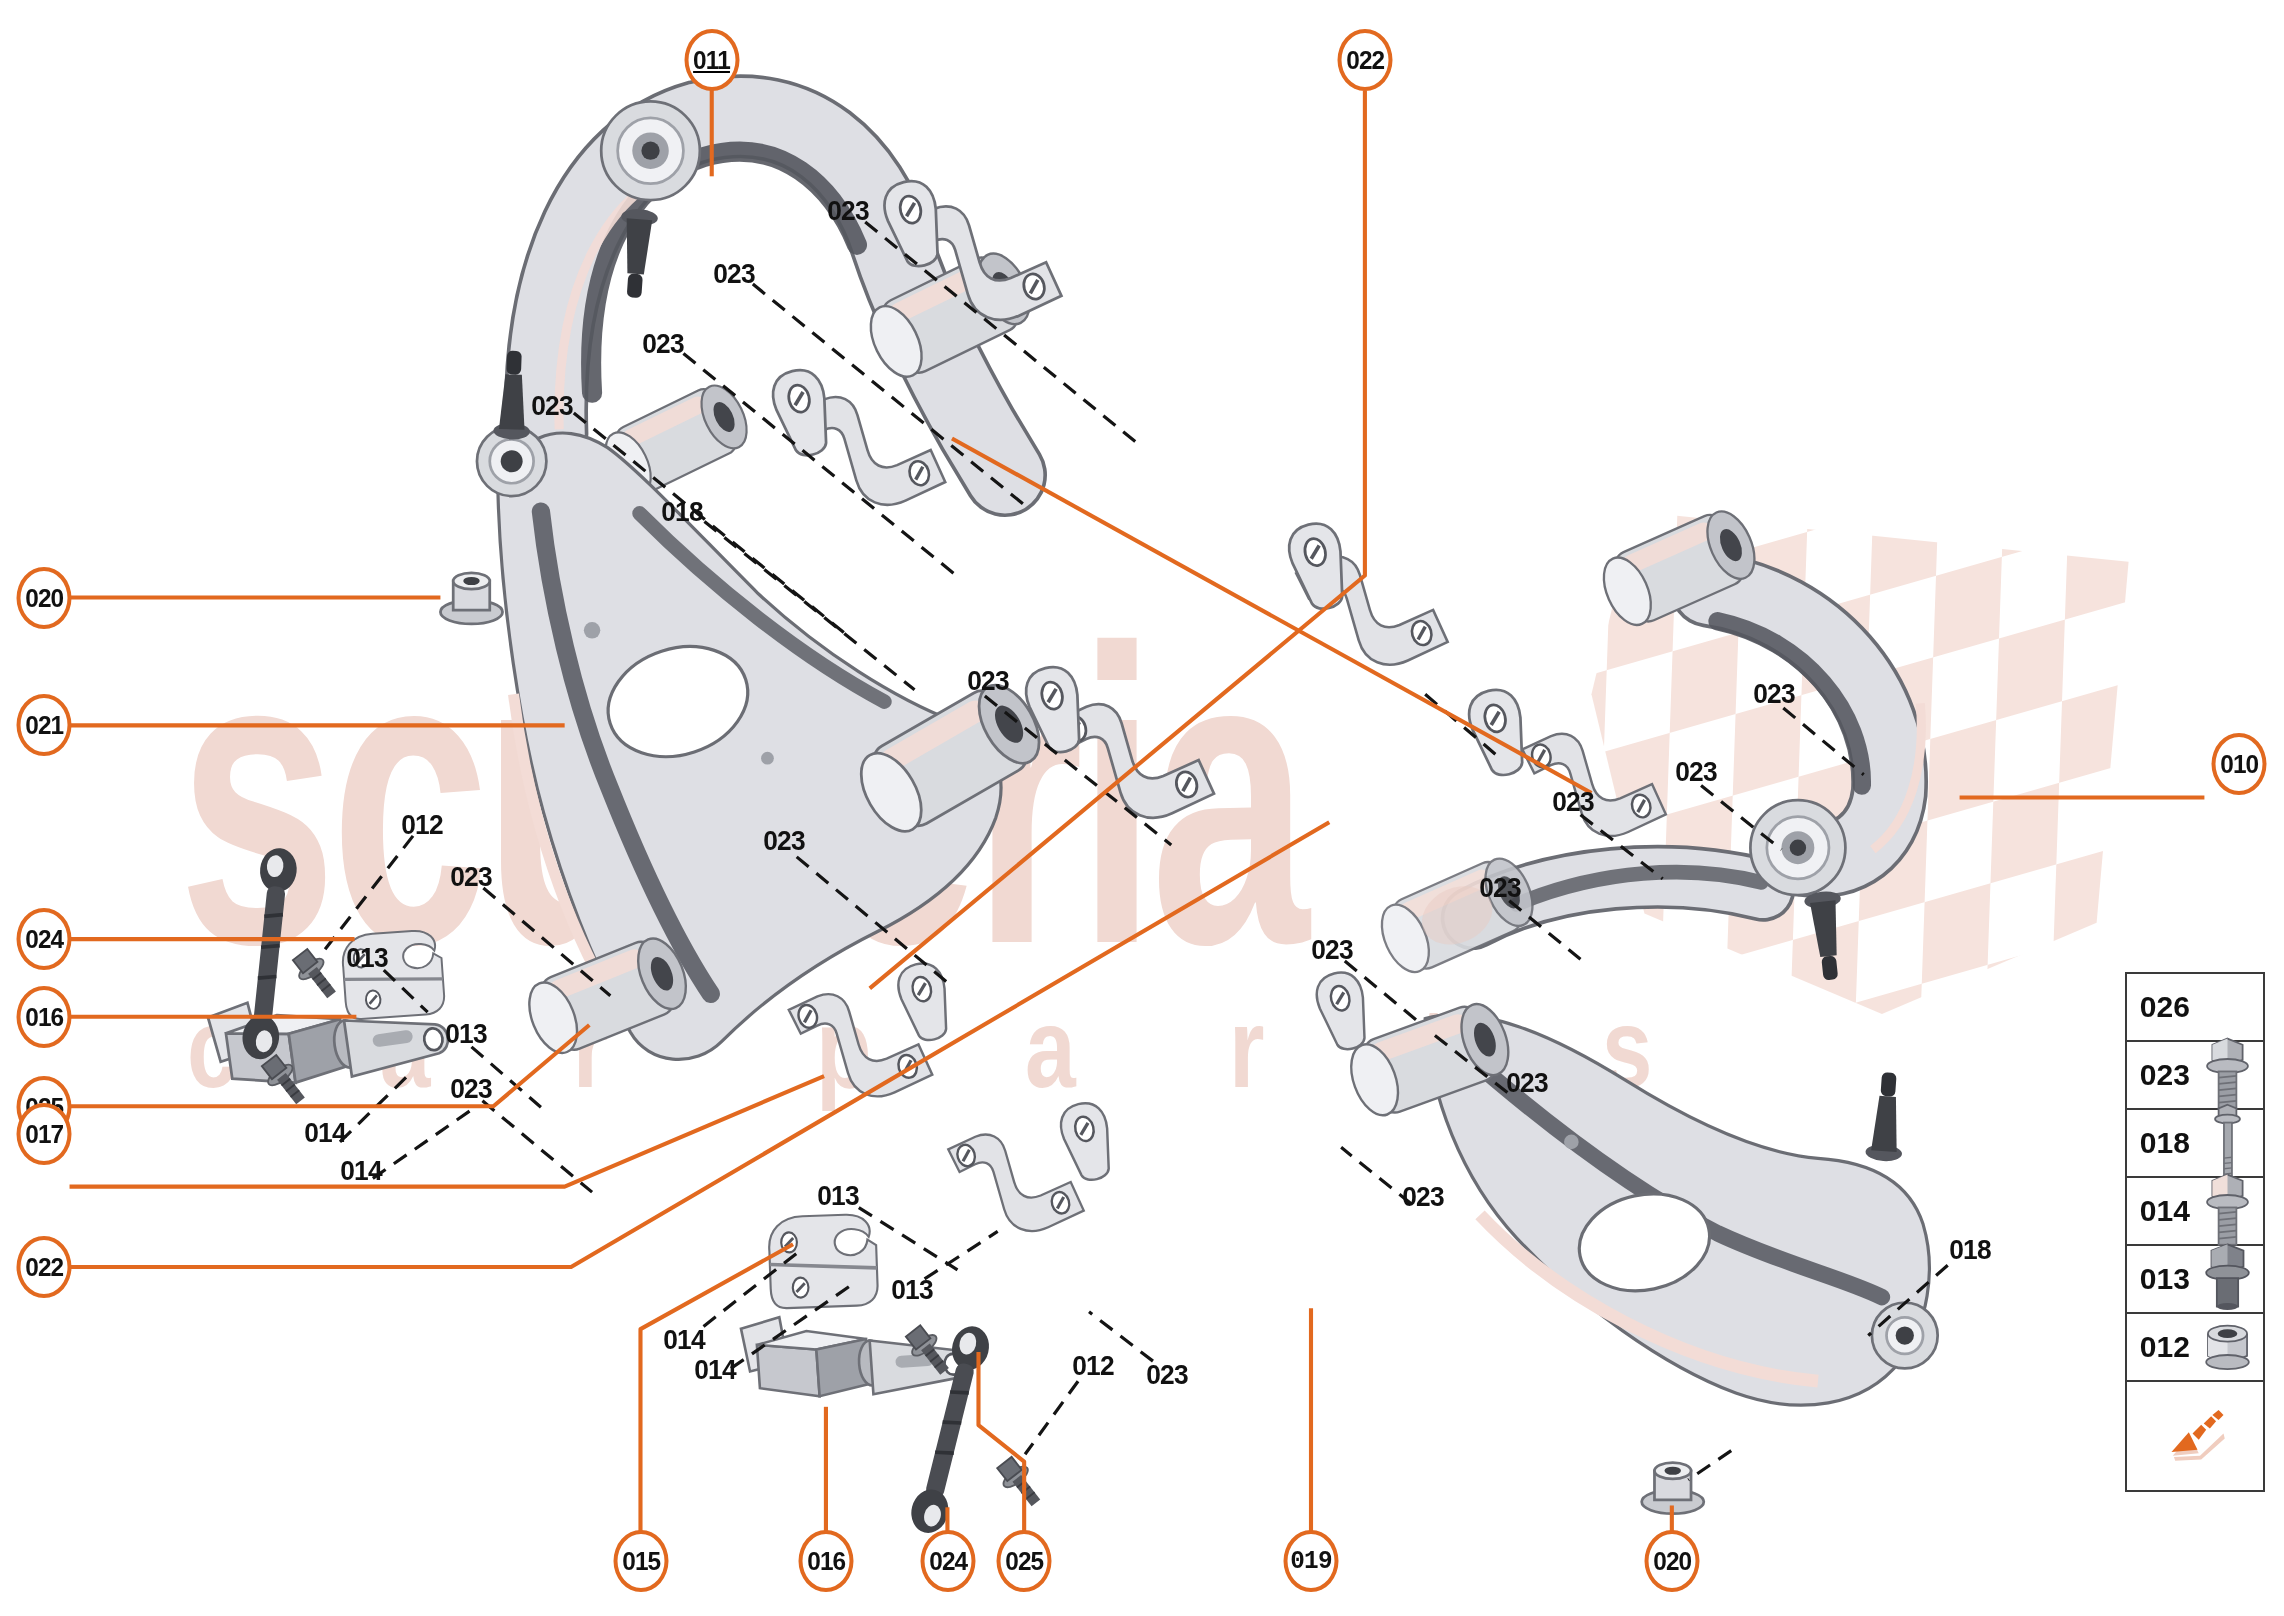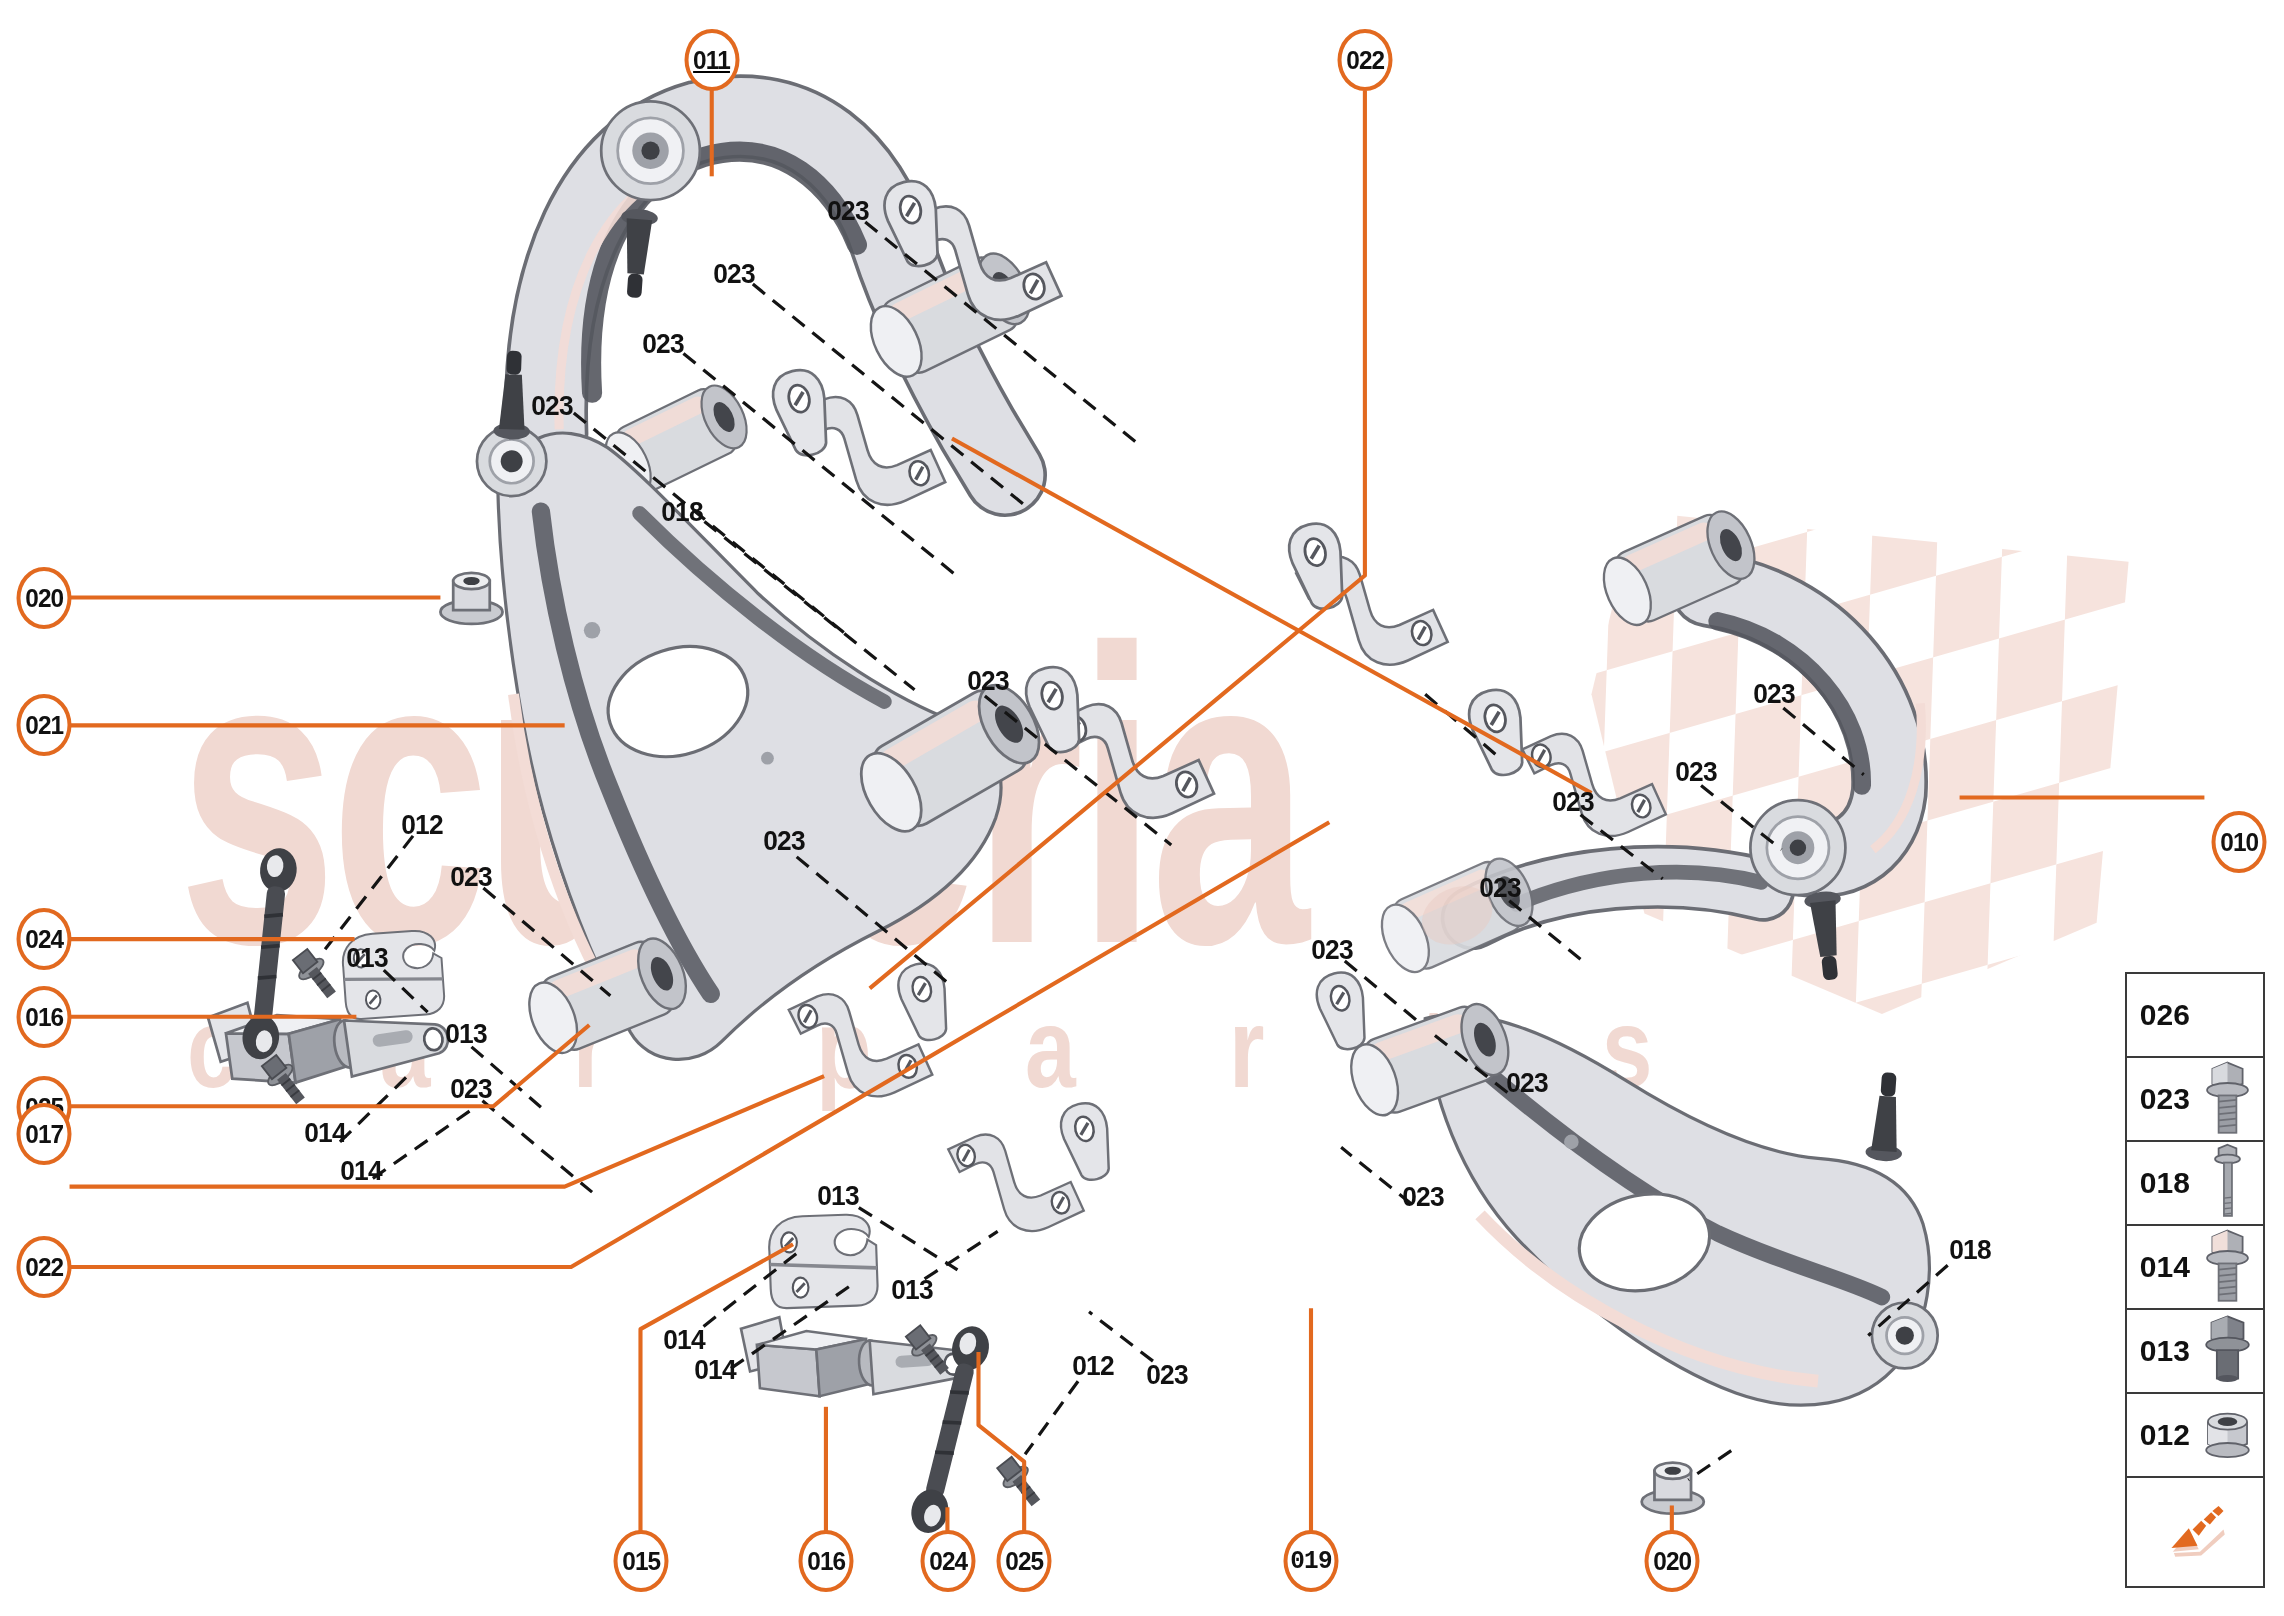--- a/index.html
+++ b/index.html
@@ -17,21 +17,21 @@
   .circle-label{position:absolute;width:55px;height:62px;transform:translate(-50%,-50%);
     border:4.6px solid #E2691F;border-radius:50%;background:#fff;display:flex;align-items:center;
     justify-content:center;z-index:4;box-sizing:border-box;cursor:pointer;}
   .circle-label span{font-size:26.5px;font-weight:700;color:#111;letter-spacing:-0.9px;transform:scaleX(.92);}
   
   .callout{position:absolute;transform:translate(-50%,-50%) scaleX(.94);font-size:28px;font-weight:700;
     color:#111;letter-spacing:-0.9px;z-index:3;white-space:nowrap;}
   
   .legend{position:absolute;left:2125px;top:972px;width:140px;border:2.7px solid #3A3A3A;
     background:#fff;z-index:4;box-sizing:border-box;}
-  .legend .lrow{height:84px;border-bottom:2.7px solid #3A3A3A;display:flex;align-items:center;
+  .legend .lrow{height:68px;border-bottom:2.7px solid #3A3A3A;display:flex;align-items:center;
     justify-content:space-between;padding:0 7.3px 0 12.8px;box-sizing:border-box;}
   .legend .lrow:last-child{height:108px;border-bottom:none;justify-content:center;}
   .legend .lnum{font-size:30px;font-weight:700;color:#111;}
   .legend .lic{width:57px;height:80px;flex:0 0 auto;}
   .legend .lic svg{width:100%;height:100%;}
 </style>
 </head>
 <body>
 
 <div class="canvas">
@@ -314,21 +314,21 @@
       </div>
       <div class="circle-label" style="left: 44px; top: 1107px;">
         <span>025</span>
       </div>
       <div class="circle-label" style="left: 44px; top: 1134px;">
         <span>017</span>
       </div>
       <div class="circle-label" style="left: 44px; top: 1267px;">
         <span>022</span>
       </div>
-      <div class="circle-label" style="left: 2239px; top: 842px;">
+      <div class="circle-label" style="left: 2239px; top: 764px;">
         <span>010</span>
       </div>
       <div class="circle-label" style="left: 641px; top: 1561px;">
         <span>015</span>
       </div>
       <div class="circle-label" style="left: 826px; top: 1561px;">
         <span>016</span>
       </div>
       <div class="circle-label" style="left: 948px; top: 1561px;">
         <span>024</span>

